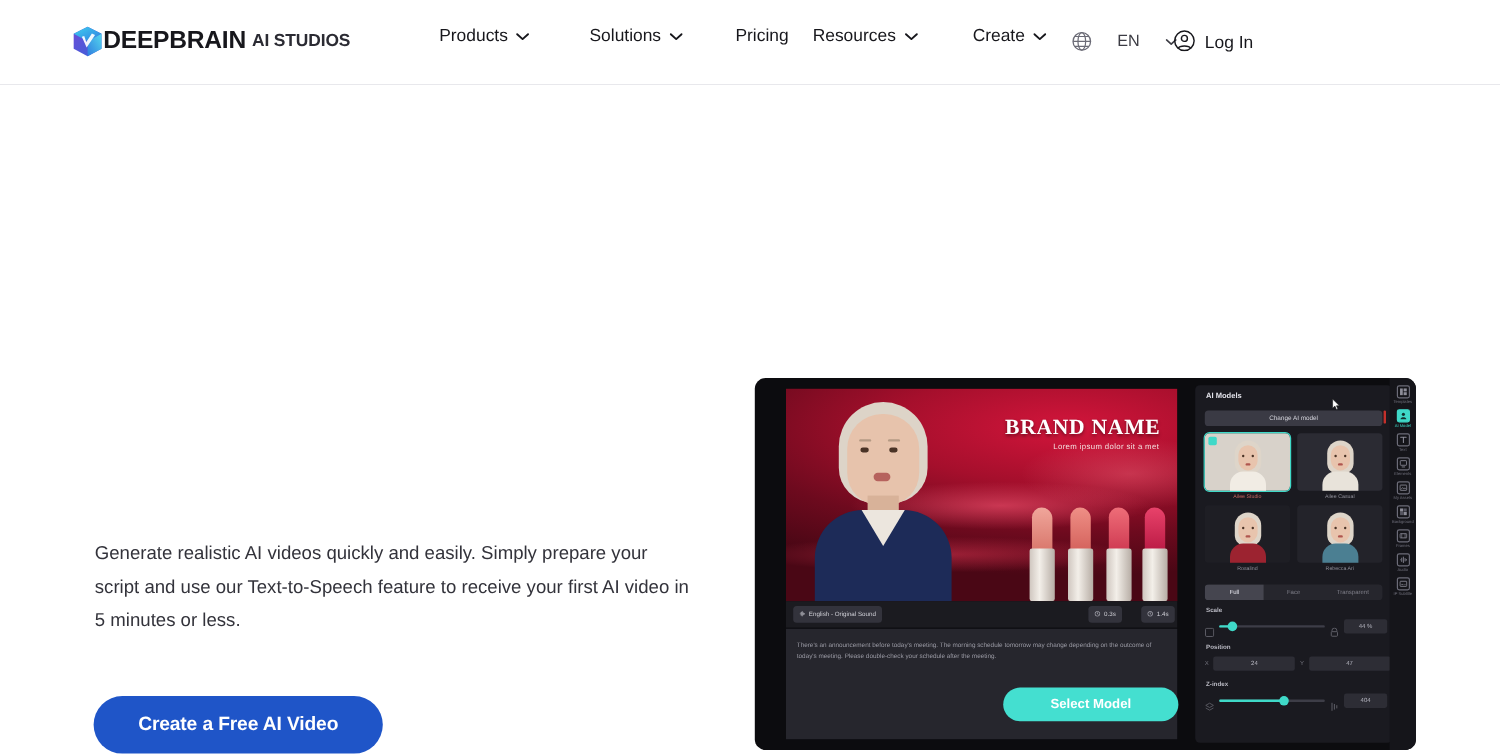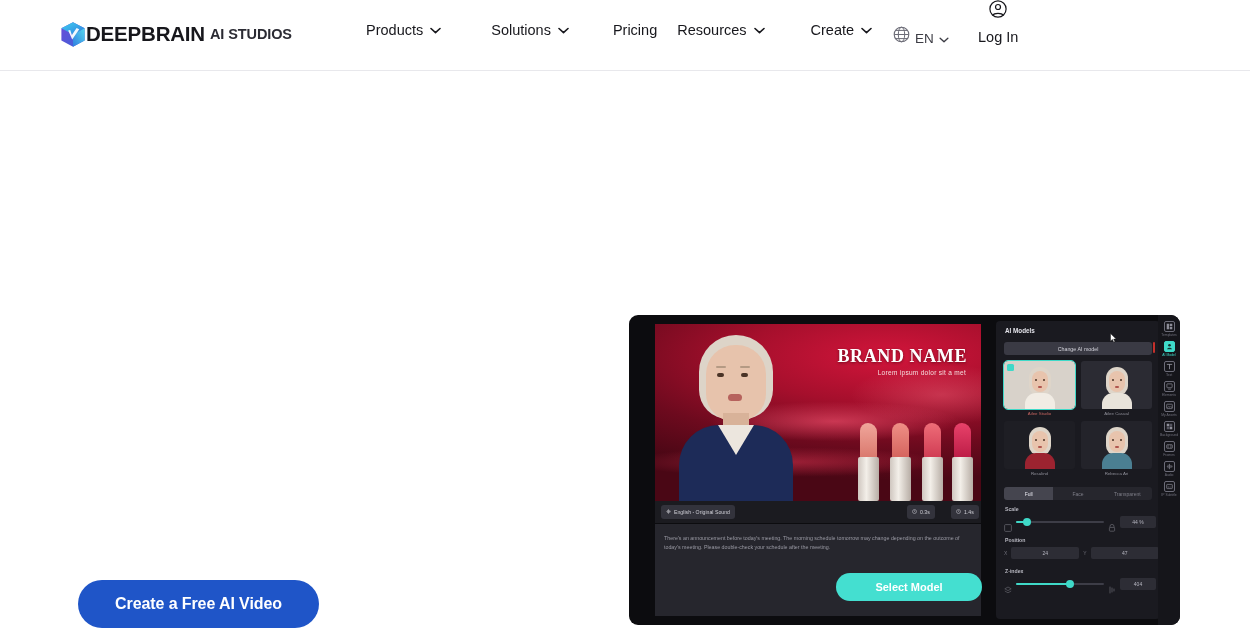--- a/index.html
+++ b/index.html
@@ -44,28 +44,28 @@
     cursor: pointer; white-space: nowrap;
   }
   .nav-gap-1 { margin-right: 50px; }
   .nav-gap-2 { margin-right: 44px; }
   .nav-gap-3 { margin-right: 20px; }
   .nav-gap-4 { margin-right: 46px; }
   .caret { display: block; }
 
   .lang-selector {
     position: absolute; left: 893px; top: 26px;
-    display: flex; align-items: flex-end; gap: 5px;
+    display: flex; align-items: flex-start; gap: 21px;
     font-size: 13.5px; color: #3c3c44; cursor: pointer;
   }
 
   .login {
     position: absolute; left: 978px; top: 0; height: 71px;
     display: flex; align-items: center; gap: 8px;
-    font-size: 14.5px; color: #17171c; cursor: pointer; flex-direction: column;
+    font-size: 14.5px; color: #17171c; cursor: pointer;
   }
   .talk-btn {
     position: absolute; left: 1069px; top: 17px;
     width: 132px; height: 37px;
     background: #1f55c8; color: #fff;
     border: none; border-radius: 19px;
     font-size: 14.5px; font-weight: 700;
     font-family: "Liberation Sans", sans-serif;
     cursor: pointer;
     letter-spacing: -0.1px;
@@ -435,20 +435,21 @@
         <path d="M3.9 15.3 C5 12.7 13 12.7 14.1 15.3" fill="none" stroke="#17171c" stroke-width="1.2" stroke-linecap="round"></path>
       </svg>
     </span>
     <span>Log In</span>
   </div>
 
 </div>
 
 <div class="hero">
 
+  <p class="hero-sub">Generate realistic AI videos quickly and easily. Simply prepare your script and use our Text-to-Speech feature to receive your first AI video in 5 minutes or less.</p>
   <button class="cta-btn">Create a Free AI Video</button>
 
   <div class="app-frame">
     <div class="app-inner">
 
       <div class="stage">
         <div class="stage-bg"></div>
         <div class="stage-swirl"></div>
 
         <div class="brand-name">BRAND NAME</div>

